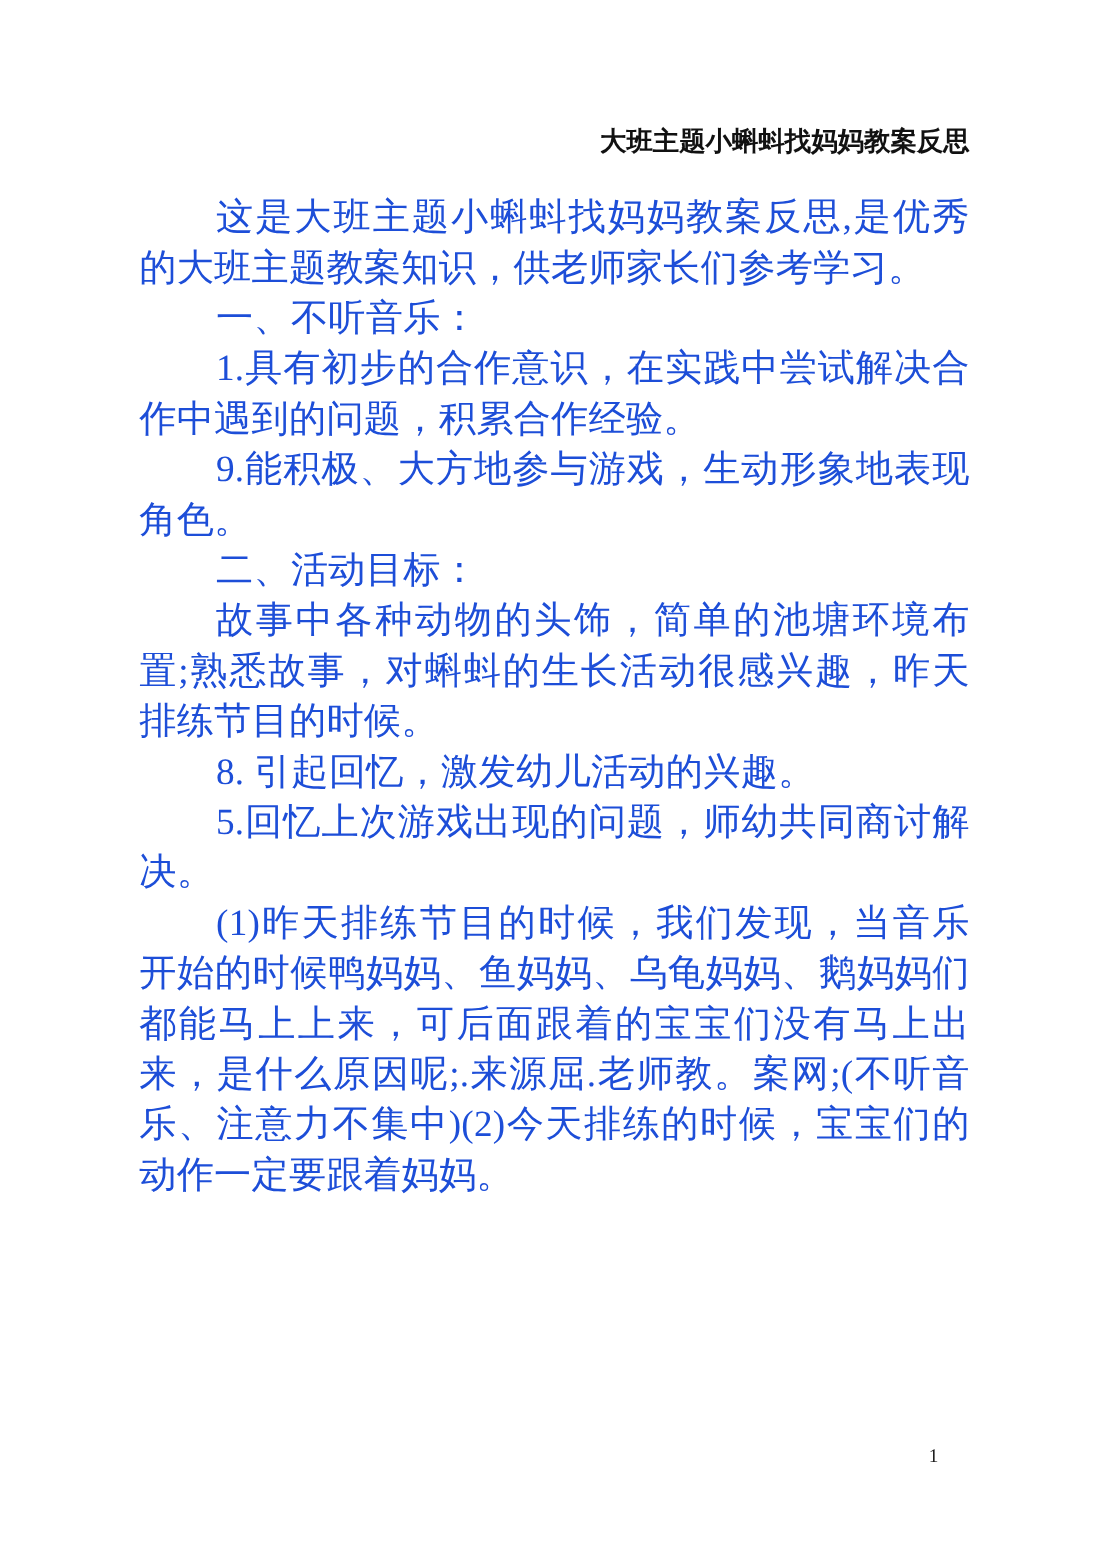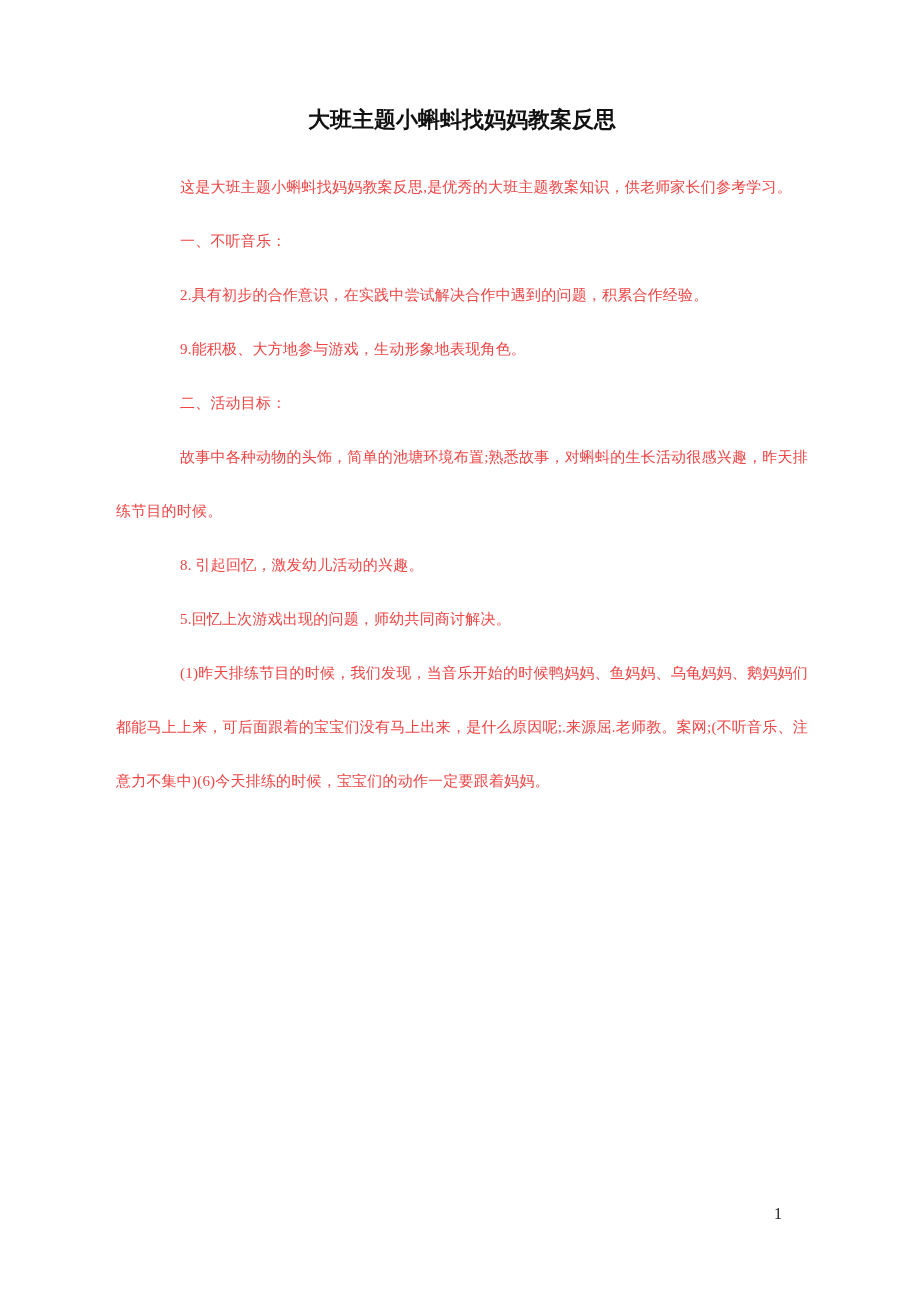--- a/index.html
+++ b/index.html
@@ -18,33 +18,33 @@
   }
 
   .content {
     position: absolute;
     left: 116px;
     right: 112px;
     top: 94px;
   }
 
   .doc-title {
-    font-family: Liberation Serif, serif;
+    font-family: Liberation Mono, monospace;
     font-size: 22px;
     font-weight: bold;
     color: #111111;
-    text-align: center;
+    text-align: right;
     line-height: 52px;
     margin-bottom: 14px;
   }
 
   p.para {
-    font-size: 15px;
-    line-height: 54px;
-    color: #ef4444;
+    font-size: 31px;
+    line-height: 42px;
+    color: #1d4ed8;
     text-align: justify;
     text-indent: 64px;
     letter-spacing: 0.2px;
   }
 
   .page-number {
     position: absolute;
     left: 768px;
     top: 1202px;
     width: 20px;
@@ -60,32 +60,32 @@
 
 <div class="page">
   <div class="content">
 
     <h1 class="doc-title">大班主题小蝌蚪找妈妈教案反思</h1>
 
     <p class="para">这是大班主题小蝌蚪找妈妈教案反思,是优秀的大班主题教案知识，供老师家长们参考学习。</p>
 
     <p class="para">一、不听音乐：</p>
 
-    <p class="para">2.具有初步的合作意识，在实践中尝试解决合作中遇到的问题，积累合作经验。</p>
+    <p class="para">1.具有初步的合作意识，在实践中尝试解决合作中遇到的问题，积累合作经验。</p>
 
     <p class="para">9.能积极、大方地参与游戏，生动形象地表现角色。</p>
 
     <p class="para">二、活动目标：</p>
 
     <p class="para">故事中各种动物的头饰，简单的池塘环境布置;熟悉故事，对蝌蚪的生长活动很感兴趣，昨天排练节目的时候。</p>
 
 
     <p class="para">8. 引起回忆，激发幼儿活动的兴趣。</p>
 
 
     <p class="para">5.回忆上次游戏出现的问题，师幼共同商讨解决。</p>
 
-    <p class="para">(1)昨天排练节目的时候，我们发现，当音乐开始的时候鸭妈妈、鱼妈妈、乌龟妈妈、鹅妈妈们都能马上上来，可后面跟着的宝宝们没有马上出来，是什么原因呢;.来源屈.老师教。案网;(不听音乐、注意力不集中)(6)今天排练的时候，宝宝们的动作一定要跟着妈妈。</p>
+    <p class="para">(1)昨天排练节目的时候，我们发现，当音乐开始的时候鸭妈妈、鱼妈妈、乌龟妈妈、鹅妈妈们都能马上上来，可后面跟着的宝宝们没有马上出来，是什么原因呢;.来源屈.老师教。案网;(不听音乐、注意力不集中)(2)今天排练的时候，宝宝们的动作一定要跟着妈妈。</p>
 
   </div>
 
   <div class="page-number">1</div>
 </div>
 
 </body></html>

